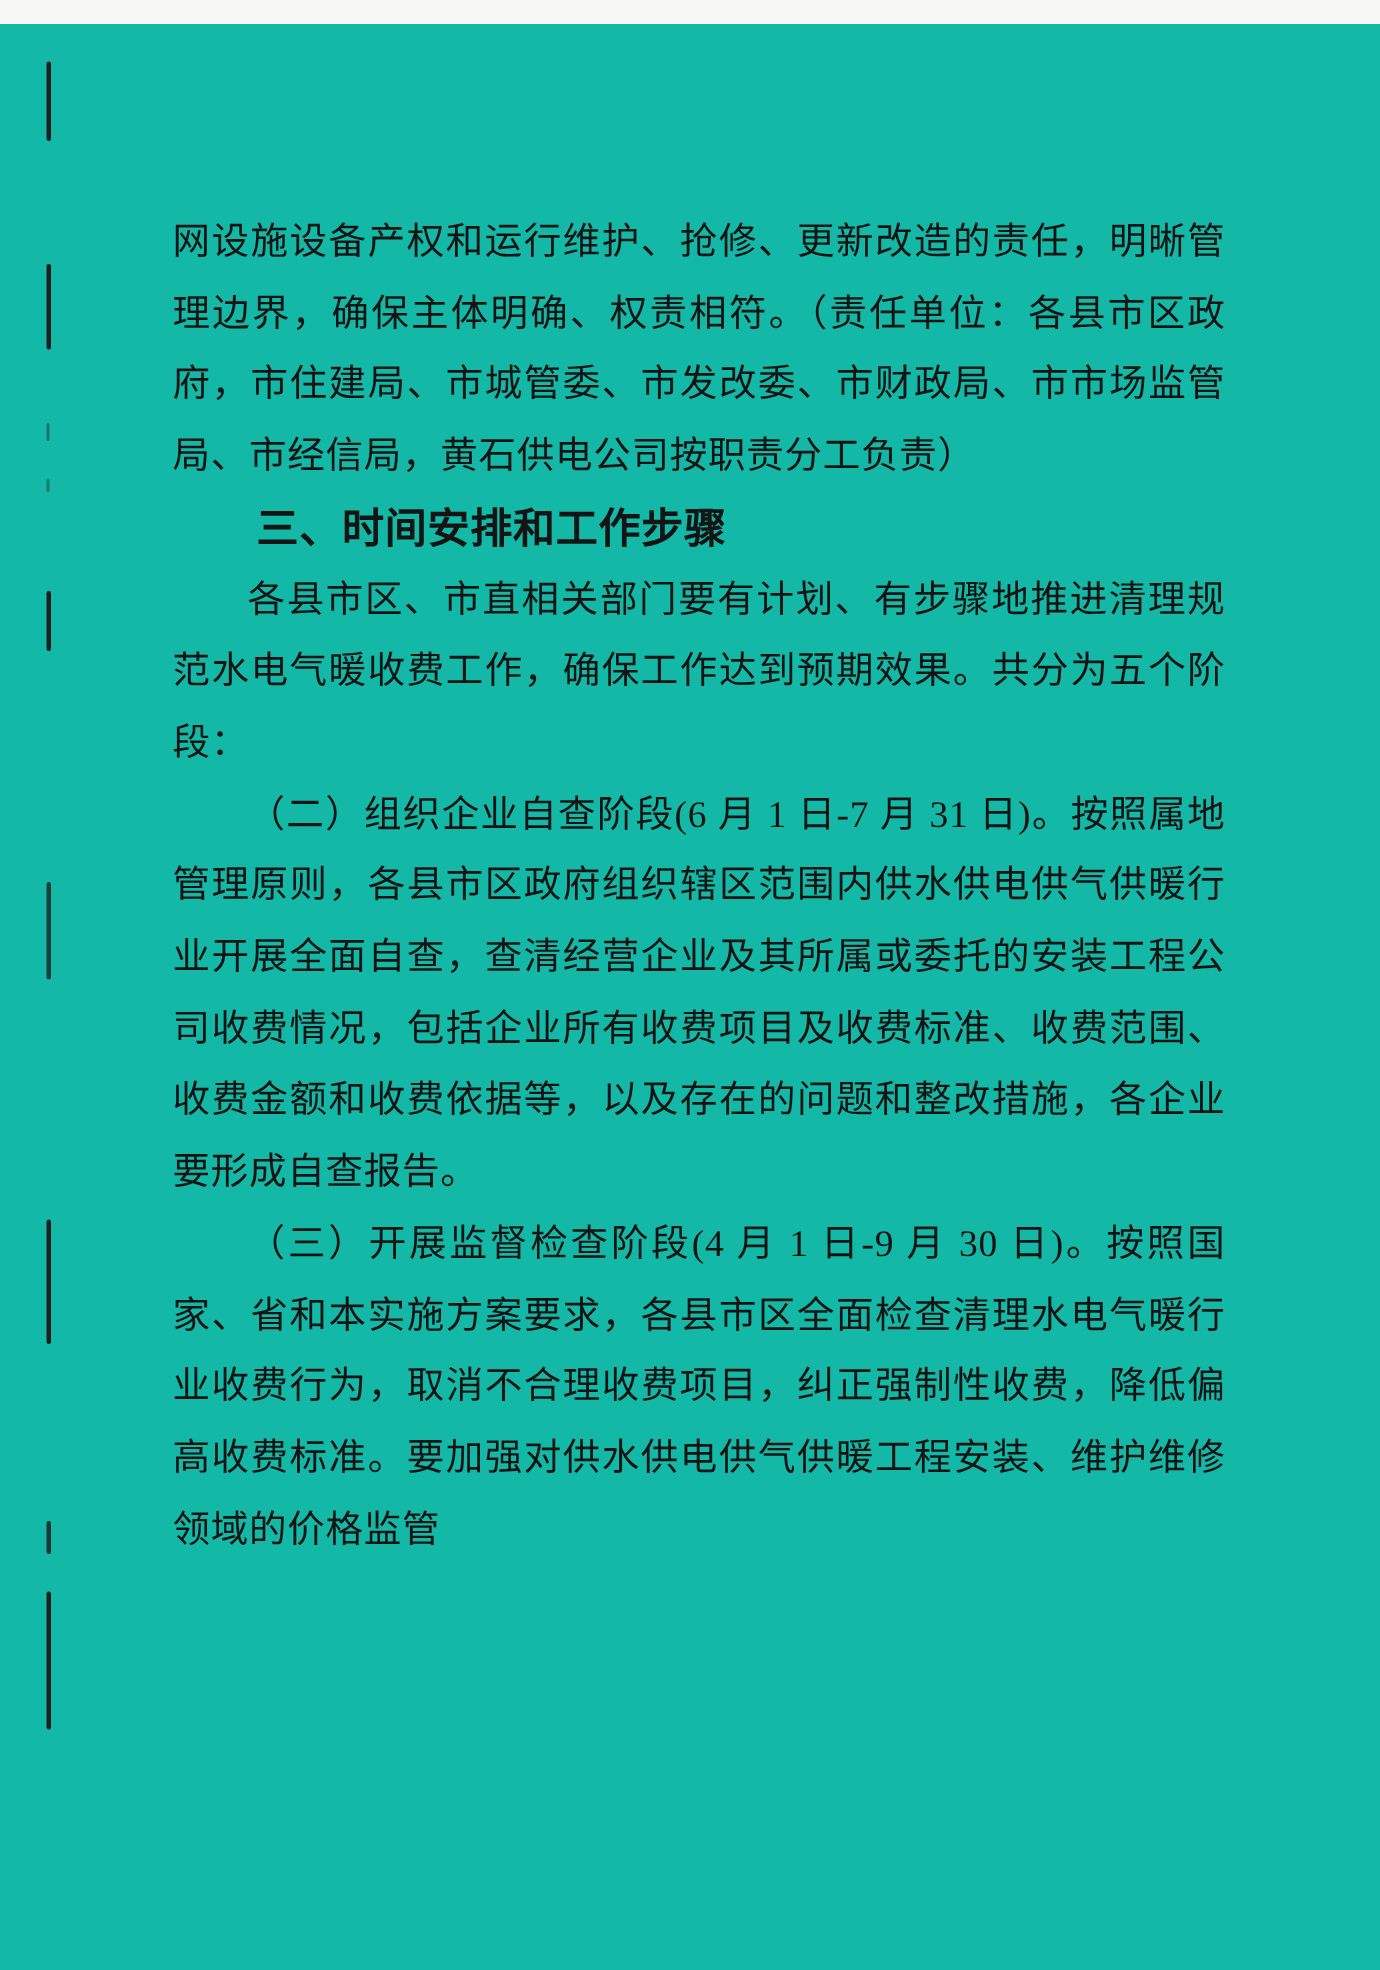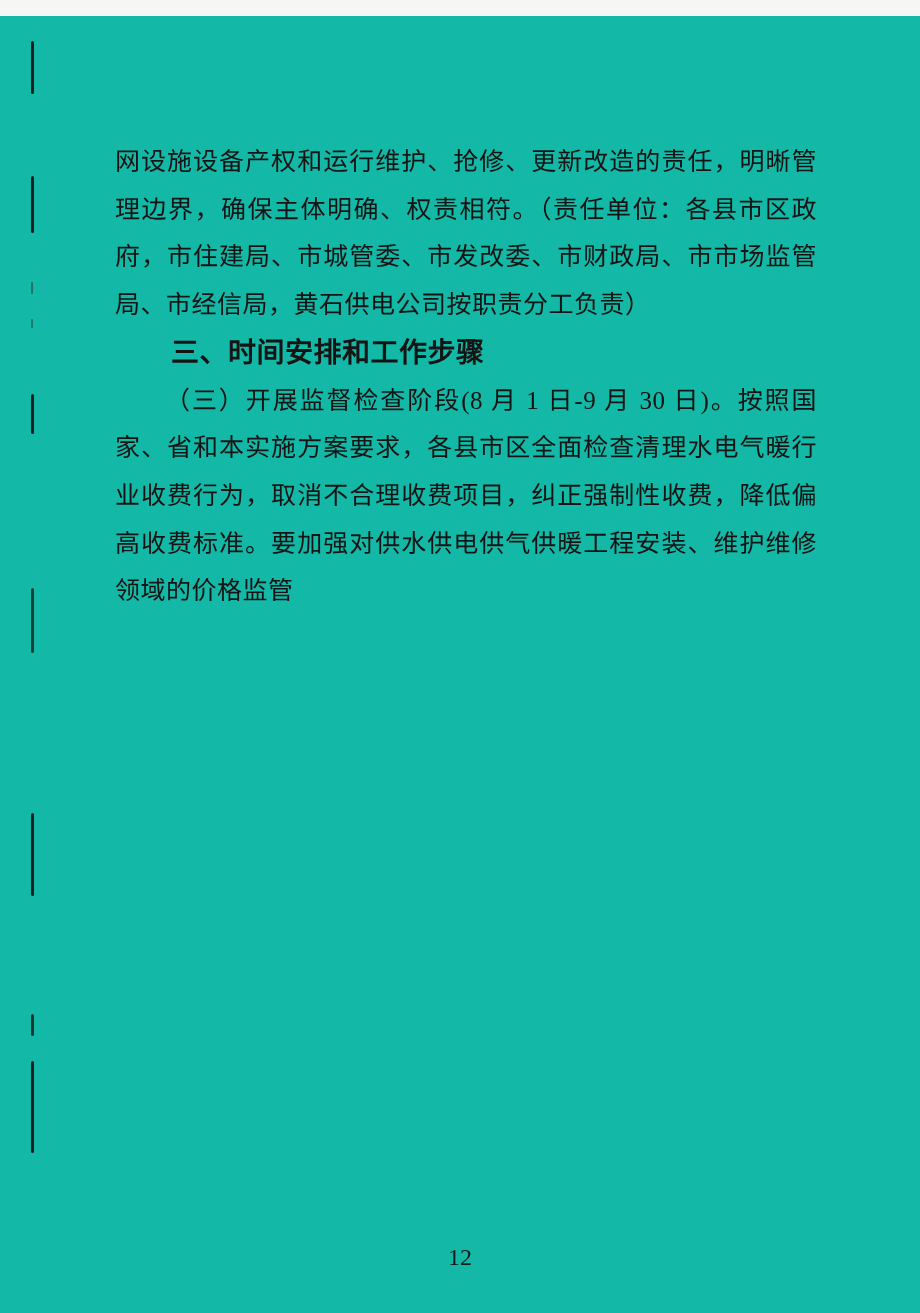--- a/index.html
+++ b/index.html
@@ -79,21 +79,22 @@
   <div class="streak s6"></div>
   <div class="streak s7"></div>
   <div class="streak s8"></div>
   <div class="streak s9"></div>
 
   <div class="content">
     <p class="no-indent">网设施设备产权和运行维护、抢修、更新改造的责任，明晰管理边界，确保主体明确、权责相符。（责任单位：各县市区政府，市住建局、市城管委、市发改委、市财政局、市市场监管局、市经信局，黄石供电公司按职责分工负责）</p>
 
     <p class="heading">三、时间安排和工作步骤</p>
 
+    <p>各县市区、市直相关部门要有计划、有步骤地推进清理规范水电气暖收费工作，确保工作达到预期效果。共分为五个阶段：</p>
 
 
+    <p>（二）组织企业自查阶段(6 月 1 日-7 月 31 日)。按照属地管理原则，各县市区政府组织辖区范围内供水供电供气供暖行业开展全面自查，查清经营企业及其所属或委托的安装工程公司收费情况，包括企业所有收费项目及收费标准、收费范围、收费金额和收费依据等，以及存在的问题和整改措施，各企业要形成自查报告。</p>
 
-    <p>（三）开展监督检查阶段(8 月 1 日-9 月 30 日)。按照国家、省和本实施方案要求，各县市区全面检查清理水电气暖行业收费行为，取消不合理收费项目，纠正强制性收费，降低偏高收费标准。要加强对供水供电供气供暖工程安装、维护维修领域的价格监管</p>
+    <p>（三）开展监督检查阶段(4 月 1 日-9 月 30 日)。按照国家、省和本实施方案要求，各县市区全面检查清理水电气暖行业收费行为，取消不合理收费项目，纠正强制性收费，降低偏高收费标准。要加强对供水供电供气供暖工程安装、维护维修领域的价格监管</p>
   </div>
 
-  <div class="page-number">12</div>
 
 </div>
 
 </body></html>

